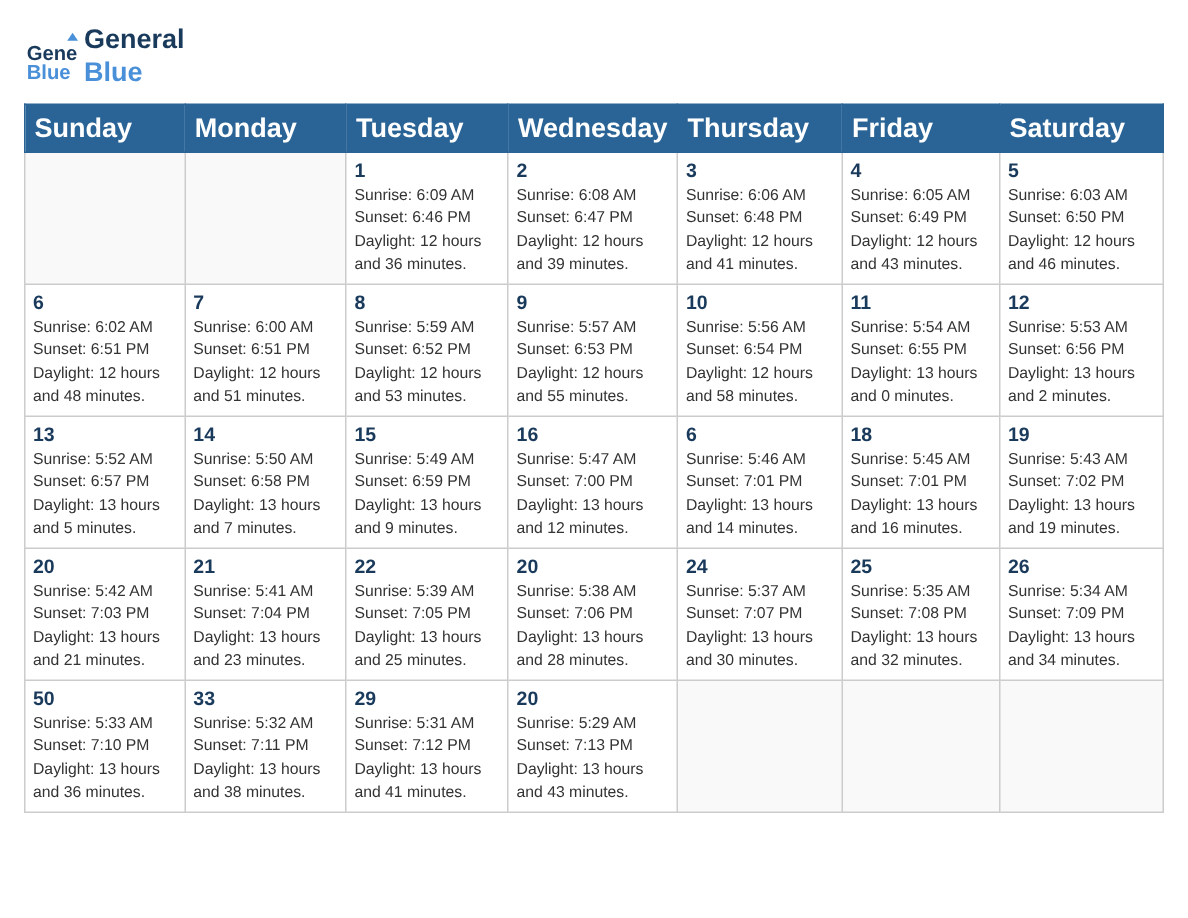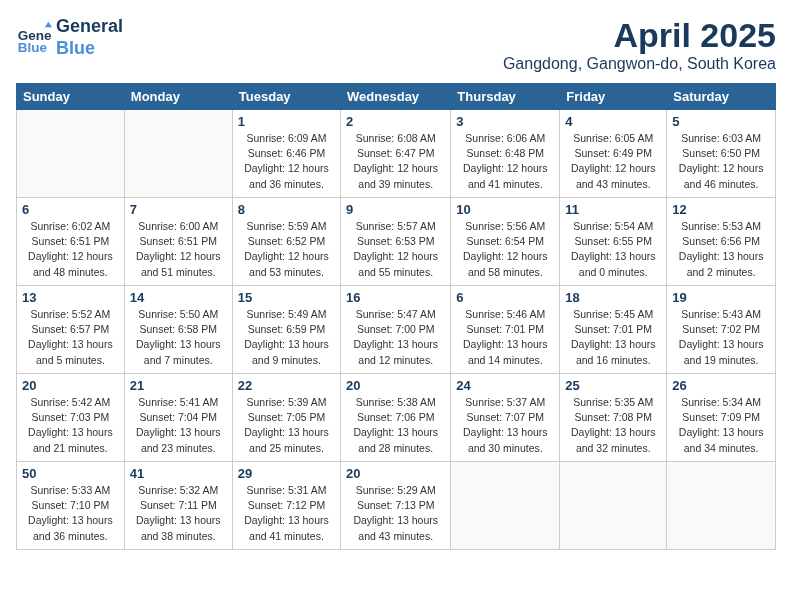--- a/index.html
+++ b/index.html
@@ -42,21 +42,21 @@
       font-size: 16px;
       color: #1a3a5c;
     }
     table {
       width: 100%;
       border-collapse: collapse;
     }
     thead th {
       background: #2a6496;
       color: #fff;
-      font-size: 13px;
+      font-size: 18px;
       font-weight: bold;
       padding: 5px 6px;
       text-align: left;
       border: 1px solid #2a6496;
     }
     tbody td {
       vertical-align: top;
       border: 1px solid #ccc;
       padding: 4px 5px;
       width: 113px;
@@ -65,44 +65,39 @@
     .day-num {
       font-size: 13px;
       font-weight: bold;
       color: #1a3a5c;
       margin-bottom: 2px;
     }
     .day-info {
       font-size: 10.5px;
       color: #333;
       line-height: 1.45;
-      text-align: center;
     }
     .empty-cell { background: #f9f9f9; }
     tbody tr { height: 88px; }
   </style>
 </head>
 <body>
 
 <div class="header">
   <div class="logo">
     <svg class="logo-icon" viewBox="0 0 40 40">
       <text x="2" y="22" font-size="15" font-weight="bold" fill="#1a3a5c">General</text>
       <text x="2" y="36" font-size="15" font-weight="bold" fill="#4a90d9">Blue</text>
       <polygon points="32,8 40,8 36,2" fill="#4a90d9"></polygon>
     </svg>
     <div>
       <div class="logo-text">General</div>
       <div class="logo-text"><span>Blue</span></div>
     </div>
   </div>
-  <div class="title-block">
-    <div class="calendar-title">April 2025</div>
-    <div class="calendar-subtitle">Gangdong, Gangwon-do, South Korea</div>
-  </div>
 </div>
 
 <table>
   <thead>
     <tr>
     <th>Sunday</th>
         <th>Monday</th>
         <th>Tuesday</th>
         <th>Wednesday</th>
         <th>Thursday</th>
@@ -224,21 +219,21 @@
           <div class="day-num">26</div>
           <div class="day-info">Sunrise: 5:34 AM<br>Sunset: 7:09 PM<br>Daylight: 13 hours and 34 minutes.</div>
         </td>
       </tr>
       <tr>
         <td>
           <div class="day-num">50</div>
           <div class="day-info">Sunrise: 5:33 AM<br>Sunset: 7:10 PM<br>Daylight: 13 hours and 36 minutes.</div>
         </td>
         <td>
-          <div class="day-num">41</div>
+          <div class="day-num">33</div>
           <div class="day-info">Sunrise: 5:32 AM<br>Sunset: 7:11 PM<br>Daylight: 13 hours and 38 minutes.</div>
         </td>
         <td>
           <div class="day-num">29</div>
           <div class="day-info">Sunrise: 5:31 AM<br>Sunset: 7:12 PM<br>Daylight: 13 hours and 41 minutes.</div>
         </td>
         <td>
           <div class="day-num">20</div>
           <div class="day-info">Sunrise: 5:29 AM<br>Sunset: 7:13 PM<br>Daylight: 13 hours and 43 minutes.</div>
         </td>

